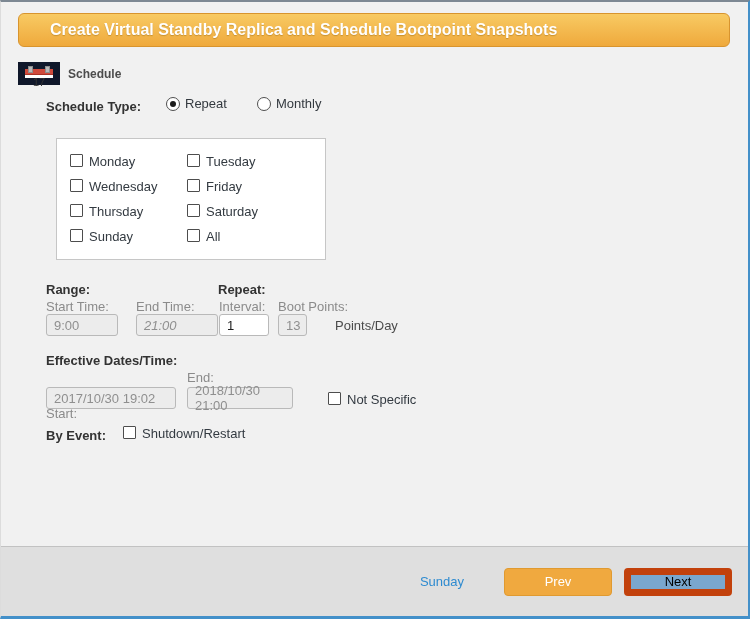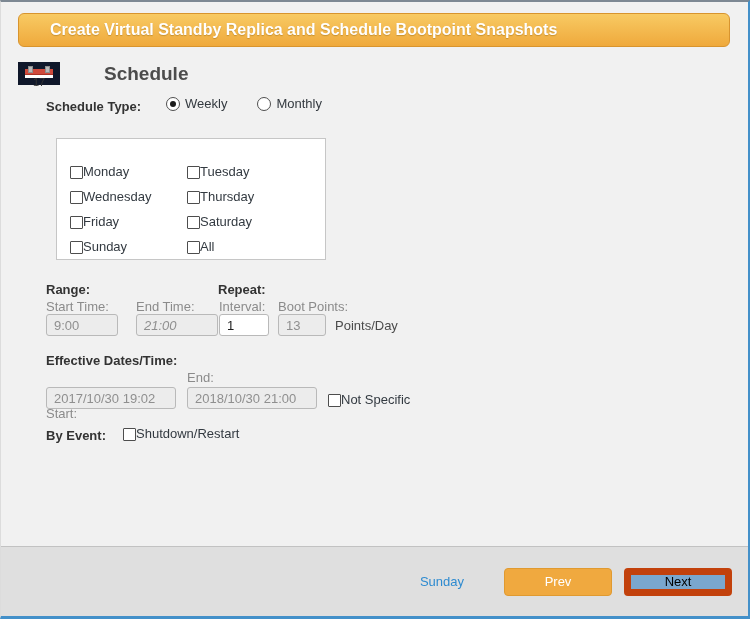--- a/index.html
+++ b/index.html
@@ -36,21 +36,21 @@
   .sec-header { left:17px; top:60px; display:flex; align-items:center; gap:8px; }
   .cal { width:42px; height:23px; border:7px solid #0f172a; background:#fff; position:relative; }
   .cal-top { height:6px; background:#cf4a3c; border-bottom:1px solid #a93226; position:relative; }
   .cal-top::before, .cal-top::after {
     content:""; position:absolute; top:-3px; width:3px; height:5px;
     background:#b9b9b9; border:1px solid #8d8d8d;
   }
   .cal-top::before { left:3px; }
   .cal-top::after { right:3px; }
   .cal-num { text-align:center; font-size:11px; color:#333; line-height:15px; }
-  .sec-title { font-size:19px; font-weight:bold; color:#4c4c4c;margin-left:36px; }
+  .sec-title { font-size:12px; font-weight:bold; color:#4c4c4c; }
 
   
   .stype-label { left:45px; top:97px; font-weight:bold; color:#333; }
   .stype-opts { left:165px; top:94px; display:flex; align-items:center; gap:30px; }
   .radio-item { display:flex; align-items:center; gap:5px; cursor:default; }
   .radio {
     width:14px; height:14px; border:1px solid #4f4f4f; border-radius:50%;
     background:#fff; position:relative; flex:none;
   }
   .radio.on::after {
@@ -59,21 +59,21 @@
   }
   .opt-label { color:#33393f; }
 
   
   .days-panel {
     left:55px; top:136px; width:270px; height:122px;
     background:#fff; border:1px solid #c6c6c6;
     padding:15px 0 0 13px;
     display:grid; grid-template-columns:117px 1fr; grid-auto-rows:25px;
   }
-  .chk-item { display:flex; align-items:flex-end; }
+  .chk-item { display:flex; align-items:flex-start; gap:6px; }
   .chk {
     width:13px; height:13px; border:1px solid #4d4d4d; background:#fff;
     border-radius:1px; flex:none;
   }
   .chk-label { color:#333a41; }
 
   
   .bold-label { font-weight:bold; color:#333; }
   .gray-label { color:#8b8b8b; }
   .field {
@@ -113,21 +113,21 @@
       <div class="cal-top"></div>
       <div class="cal-num">17</div>
     </div>
     <span class="sec-title">Schedule</span>
   </div>
 
   <div class="abs stype-label">Schedule Type:</div>
   <div class="abs stype-opts">
     <div class="radio-item">
       <span class="radio on"></span>
-      <span class="opt-label">Weekly</span>
+      <span class="opt-label">Repeat</span>
     </div>
     <div class="radio-item">
       <span class="radio"></span>
       <span class="opt-label">Monthly</span>
     </div>
   </div>
 
   <div class="abs days-panel">
     <div class="chk-item">
       <span class="chk"></span>
@@ -136,25 +136,25 @@
     <div class="chk-item">
       <span class="chk"></span>
       <span class="chk-label">Tuesday</span>
     </div>
     <div class="chk-item">
       <span class="chk"></span>
       <span class="chk-label">Wednesday</span>
     </div>
     <div class="chk-item">
       <span class="chk"></span>
+      <span class="chk-label">Friday</span>
+    </div>
+    <div class="chk-item">
+      <span class="chk"></span>
       <span class="chk-label">Thursday</span>
-    </div>
-    <div class="chk-item">
-      <span class="chk"></span>
-      <span class="chk-label">Friday</span>
     </div>
     <div class="chk-item">
       <span class="chk"></span>
       <span class="chk-label">Saturday</span>
     </div>
     <div class="chk-item">
       <span class="chk"></span>
       <span class="chk-label">Sunday</span>
     </div>
     <div class="chk-item">
@@ -167,28 +167,28 @@
   <div class="abs bold-label" style="left:217px; top:280px;">Repeat:</div>
 
   <div class="abs gray-label" style="left:45px; top:297px;">Start Time:</div>
   <div class="abs gray-label" style="left:135px; top:297px;">End Time:</div>
   <div class="abs gray-label" style="left:218px; top:297px;">Interval:</div>
   <div class="abs gray-label" style="left:277px; top:297px;">Boot Points:</div>
 
   <div class="abs field" style="left:45px; top:312px; width:72px;">9:00</div>
   <div class="abs field" style="left:135px; top:312px; width:82px;font-style:italic;">21:00</div>
   <div class="abs field enabled" style="left:218px; top:312px; width:50px;">1</div>
-  <div class="abs field" style="left:277px; top:312px; width:48px;">13</div>
+  <div class="abs field" style="left:277px; top:312px; width:29px;">13</div>
   <div class="abs" style="left:334px; top:316px; color:#4a4a4a;">Points/Day</div>
 
   <div class="abs bold-label" style="left:45px; top:351px;">Effective Dates/Time:</div>
   <div class="abs gray-label" style="left:45px; top:368px;margin-top:36px;">Start:</div>
   <div class="abs gray-label" style="left:186px; top:368px;">End:</div>
   <div class="abs field" style="left:45px; top:385px; width:130px;">2017/10/30 19:02</div>
-  <div class="abs field" style="left:186px; top:385px; width:130px;">2018/10/30 21:00</div>
+  <div class="abs field" style="left:186px; top:385px; width:106px;">2018/10/30 21:00</div>
   <div class="abs chk-item" style="left:327px; top:390px;">
     <span class="chk"></span>
     <span class="chk-label">Not Specific</span>
   </div>
 
   <div class="abs bold-label" style="left:45px; top:426px;">By Event:</div>
   <div class="abs chk-item" style="left:122px; top:424px;">
     <span class="chk"></span>
     <span class="chk-label">Shutdown/Restart</span>
   </div>

